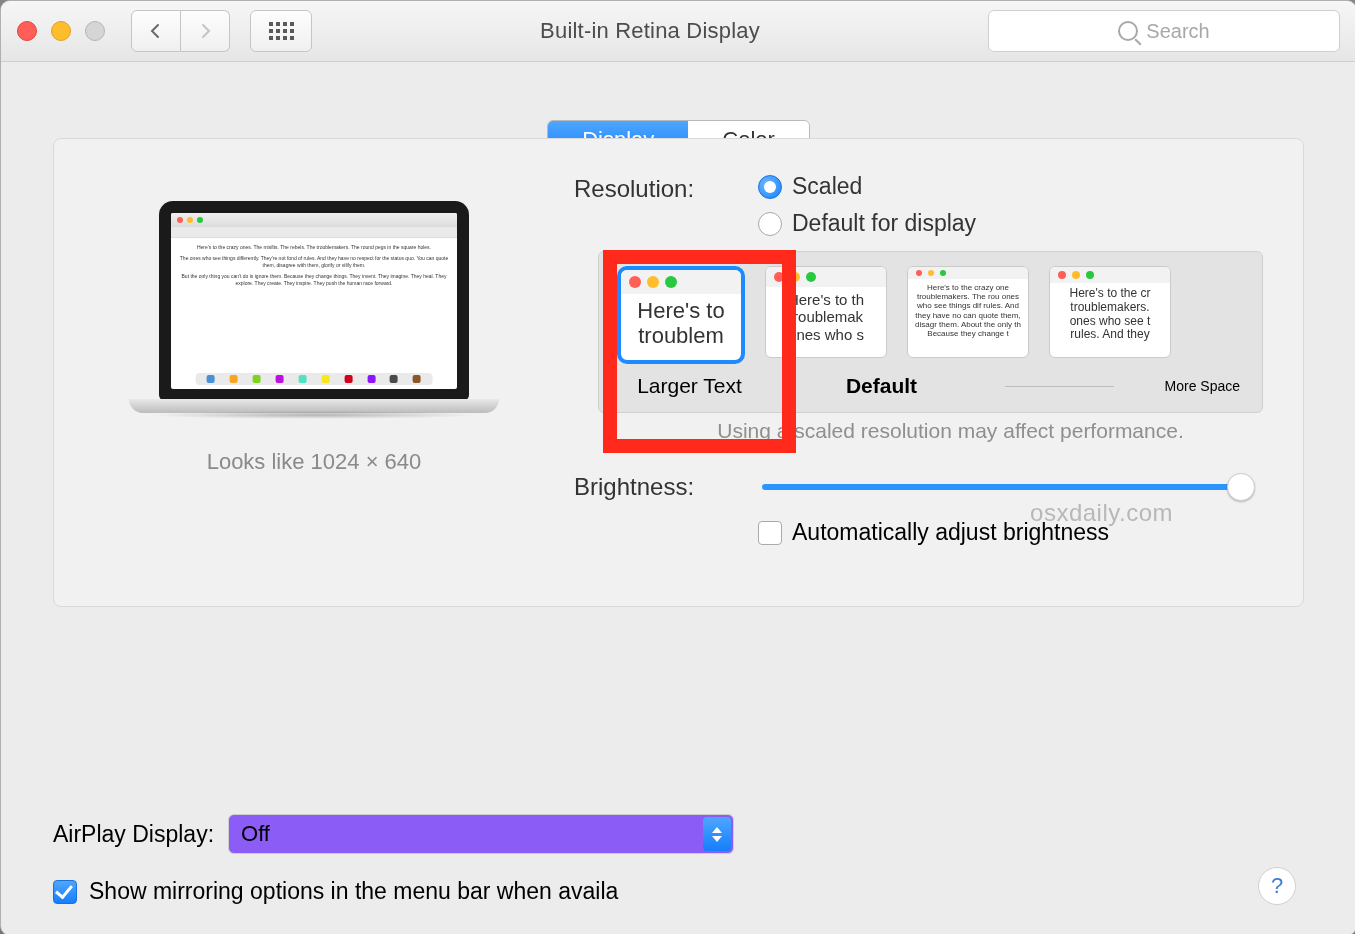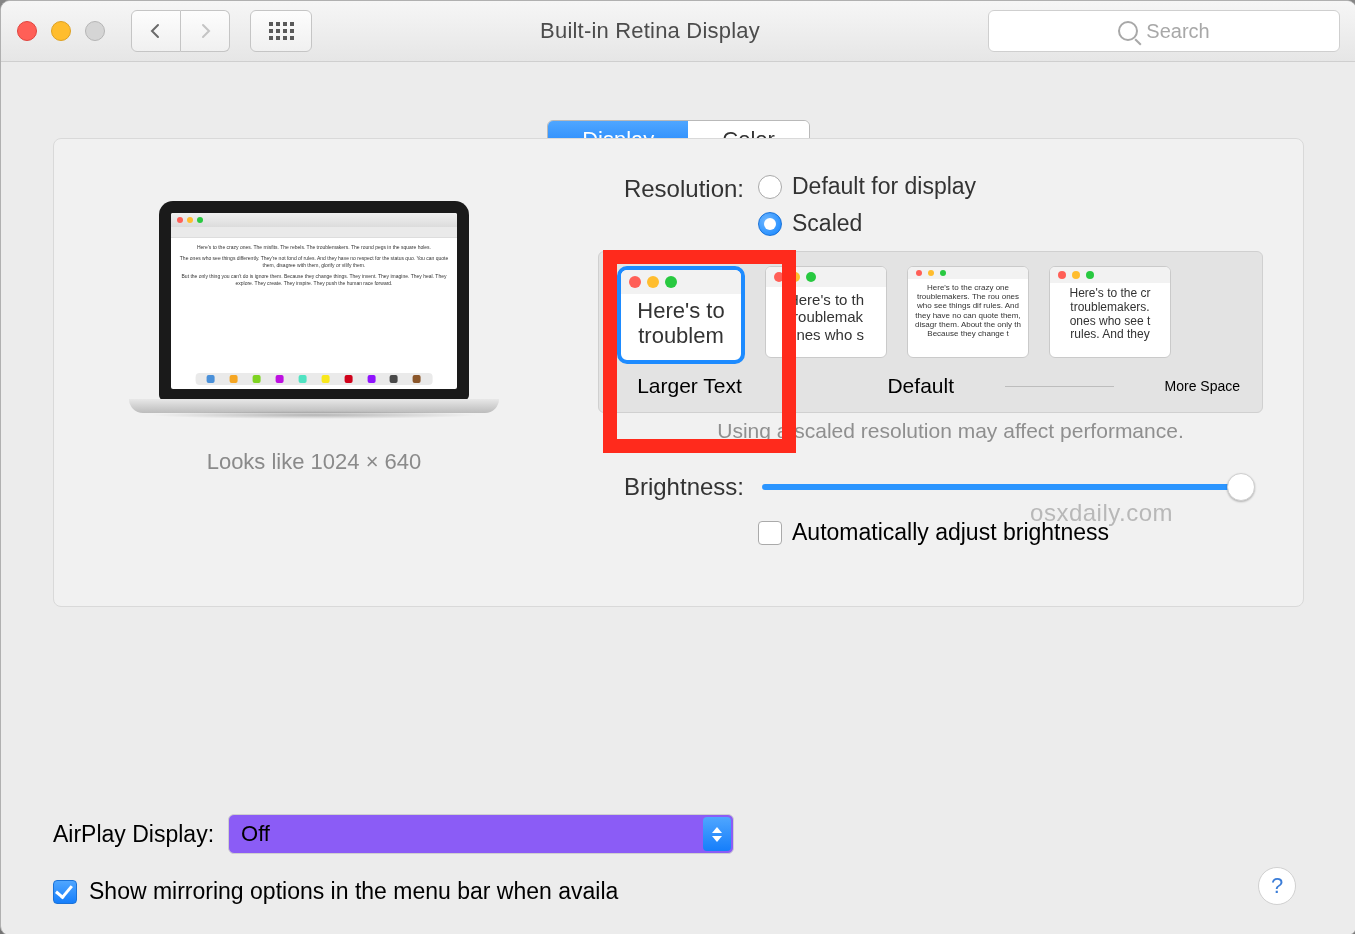--- a/index.html
+++ b/index.html
@@ -40,39 +40,39 @@
   .lap-body{padding:6px 8px;font-size:5px;line-height:1.4;color:#333;}
   .lap-body p{margin:0 0 4px 0;}
   .lap-dock{position:absolute;bottom:4px;left:50%;transform:translateX(-50%);height:12px;width:80%;background:rgba(230,230,230,.85);border-radius:4px;display:flex;align-items:center;justify-content:space-around;padding:0 4px;}
   .lap-dock i{width:8px;height:8px;border-radius:2px;}
   .lap-base{height:14px;background:linear-gradient(#e8e8e8,#bcbcbc);border-radius:0 0 18px 18px;margin-top:-2px;position:relative;}
   .lap-base:after{content:"";position:absolute;bottom:-6px;left:20px;right:20px;height:8px;background:radial-gradient(ellipse,rgba(0,0,0,.25),transparent 70%);}
   .looks-like{font-size:22px;color:#8a8a8a;}
   
   .right-col{flex:1;}
   .row{display:flex;align-items:flex-start;margin-bottom:8px;}
-  .row-label{width:170px;text-align:right;font-size:24px;color:#333;padding-right:14px;padding-top:2px;}
+  .row-label{width:170px;font-size:24px;color:#333;padding-right:14px;padding-top:2px;}
   .row-body{flex:1;}
   .radio-line{display:flex;align-items:center;gap:10px;font-size:23px;color:#333;margin-bottom:10px;}
   .radio{width:22px;height:22px;border-radius:50%;border:1px solid #a8a8a8;background:#fff;position:relative;}
   .radio.checked{background:radial-gradient(circle at 35% 35%,#6fb7ff,#1083ff);border-color:#1a72d8;}
   .radio.checked:after{content:"";position:absolute;inset:5px;border-radius:50%;background:#fff;}
   
   .scale-box{margin-top:14px;background:#e3e3e3;border:1px solid #d0d0d0;border-radius:6px;padding:14px 18px 14px 18px;position:relative;}
   .scale-row{display:flex;align-items:flex-start;gap:20px;}
   .scale-opt{text-align:center;font-size:20px;color:#333;}
   .scale-opt .thumb{width:120px;height:90px;background:#fff;border:1px solid #cacaca;border-radius:6px;overflow:hidden;position:relative;margin-bottom:10px;}
   .scale-opt .thumb .wtl{height:24px;background:#f2f2f2;display:flex;align-items:center;padding-left:8px;gap:6px;}
   .scale-opt .thumb .wtl span{border-radius:50%;}
   .scale-opt .thumb .ttxt{padding:4px 6px;color:#333;overflow:hidden;line-height:1.15;}
   .scale-opt.sel .thumb{border:4px solid #1d8bff;border-radius:10px;}
   .highlight-box{position:absolute;border:14px solid #ff2a1c;top:-2px;left:4px;width:165px;height:175px;pointer-events:none;}
   .scale-labels{display:flex;align-items:center;margin-top:0;gap:41px;}
   .scale-labels .lg{width:145px;text-align:center;font-size:21px;}
-  .scale-labels .df{width:145px;text-align:right;font-size:21px;font-weight:400;padding-left:6px;}
+  .scale-labels .df{width:145px;text-align:center;font-size:21px;font-weight:700;padding-left:6px;}
   .scale-labels .line{flex:1;height:1px;background:#bdbdbd;margin:0 10px;}
   .scale-labels .ms{font-size:14px;padding-right:4px;}
   .scale-note{text-align:center;font-size:21px;color:#8f8f8f;margin-top:6px;}
   .watermark{position:absolute;right:130px;top:360px;font-size:24px;color:#b8b8b8;font-weight:500;letter-spacing:.5px;pointer-events:none;}
   
   .bright-row{display:flex;align-items:center;margin-top:30px;}
   .slider{flex:1;height:6px;background:linear-gradient(to right,#2b95ff 0,#2b95ff 97%,#d6d6d6 97%);border-radius:3px;position:relative;margin-left:4px;margin-right:10px;}
   .slider-thumb{position:absolute;right:-2px;top:50%;transform:translate(0,-50%);width:26px;height:26px;background:#fff;border:1px solid #cfcfcf;border-radius:50%;box-shadow:0 1px 2px rgba(0,0,0,.25);}
   
   .check-line{display:flex;align-items:center;gap:10px;font-size:23px;margin-top:18px;margin-left:184px;}
@@ -178,26 +178,26 @@
         <div class="lap-base"></div>
       </div>
       <div class="looks-like">Looks like 1024 × 640</div>
     </div>
 
     <div class="right-col">
       <div class="row">
         <div class="row-label">Resolution:</div>
         <div class="row-body">
           <div class="radio-line">
+            <span class="radio checked"></span>
+            <span>Scaled</span>
+          </div>
+          <div class="radio-line">
             <span class="radio"></span>
             <span>Default for display</span>
-          </div>
-          <div class="radio-line">
-            <span class="radio checked"></span>
-            <span>Scaled</span>
           </div>
 
           <div class="scale-box" style="margin-left:-160px;">
             <div class="scale-row">
               <div class="scale-opt sel">
                 <div class="thumb">
                   <div class="wtl">
                       <span style="width:12px;height:12px;background:#ff5f57"></span>
                       <span style="width:12px;height:12px;background:#ffbd2e"></span>
                       <span style="width:12px;height:12px;background:#28c940"></span>

